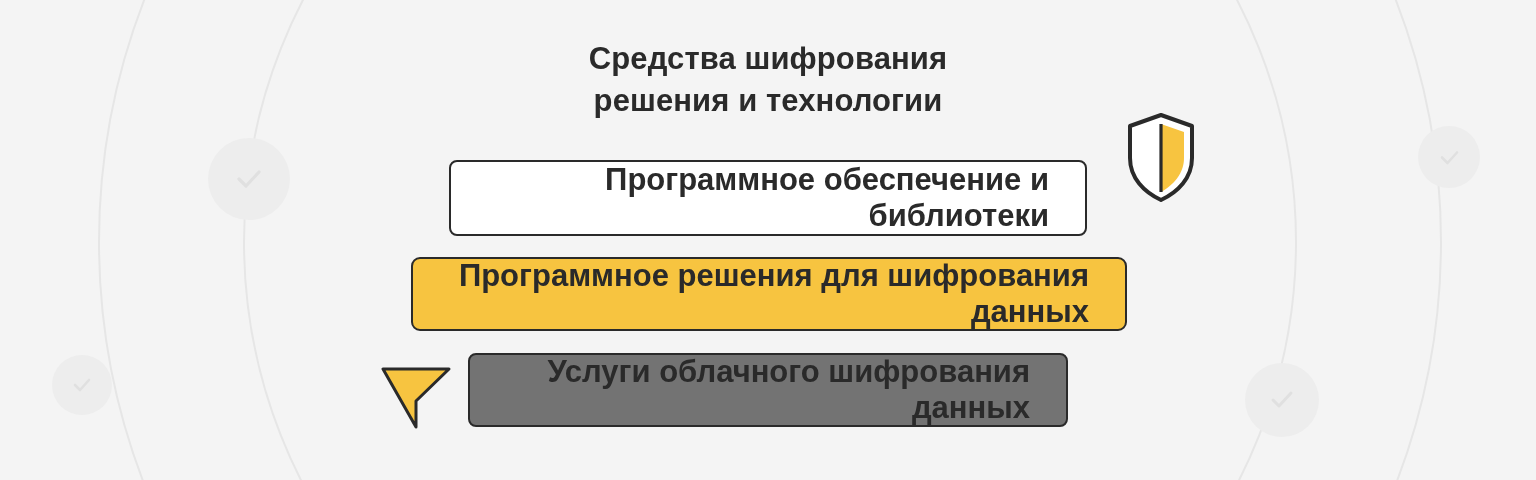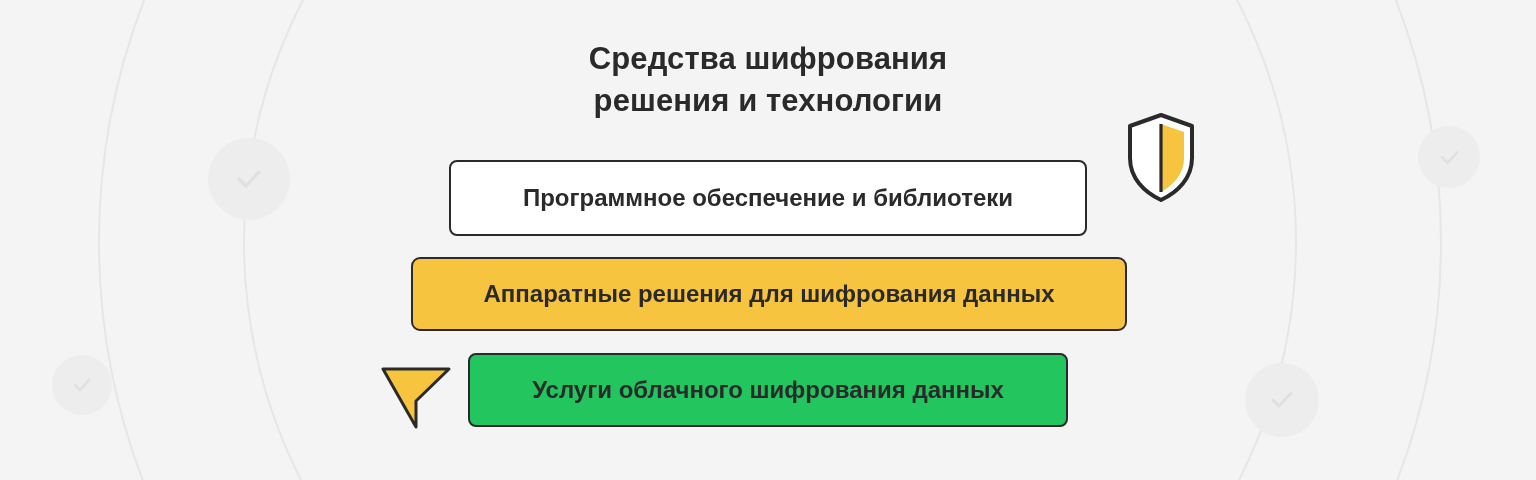--- a/index.html
+++ b/index.html
@@ -74,25 +74,25 @@
   .title .line { display: block; text-align: center; }
 
   .item {
     position: absolute;
     box-sizing: border-box;
     display: flex;
     align-items: center;
     justify-content: center;
     border: 2px solid #2a2a2a;
     border-radius: 8px;
-    font-size: 24px;
+    font-size: 31px;
     font-weight: bold;
     color: #2a2a2a;
     text-align: right;
-    padding: 0 4px;
+    padding: 0 36px;
   }
   .item-1 {
     left: 449px;
     top: 160px;
     width: 638px;
     height: 76px;
     background: #ffffff;
   }
   .item-2 {
     left: 411px;
@@ -100,21 +100,21 @@
     width: 716px;
     height: 74px;
     background: #f7c440;
     border-radius: 9px;
   }
   .item-3 {
     left: 468px;
     top: 353px;
     width: 600px;
     height: 74px;
-    background: #22c55e;
+    background: #737373;
   }
 
   .cursor {
     position: absolute;
     left: 381px;
     top: 367px;
     width: 70px;
     height: 62px;
   }
 
@@ -161,21 +161,21 @@
 
   <div class="content">
 
     <div class="title">
       <span class="line">Средства шифрования</span>
       <span class="line">решения и технологии</span>
     </div>
 
     <div class="item item-1">Программное обеспечение и библиотеки</div>
 
-    <div class="item item-2">Аппаратные решения для шифрования данных</div>
+    <div class="item item-2">Программное решения для шифрования данных</div>
 
     <div class="item item-3">Услуги облачного шифрования данных</div>
 
     <div class="cursor">
       <svg width="70" height="62" viewBox="0 0 70 62" aria-hidden="true">
         <path d="M2 2 L68 2 L35 34 L35 60 Z" fill="#f7c440" stroke="#2a2a2a" stroke-width="3" stroke-linejoin="round"></path>
       </svg>
     </div>
 
     <div class="shield">

